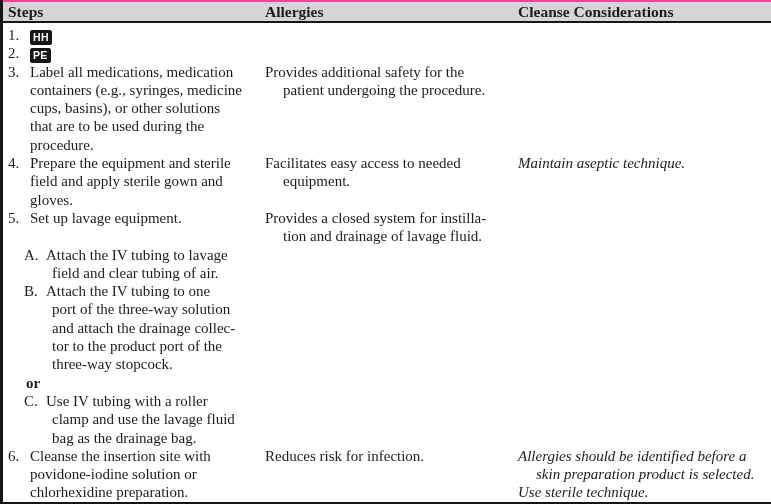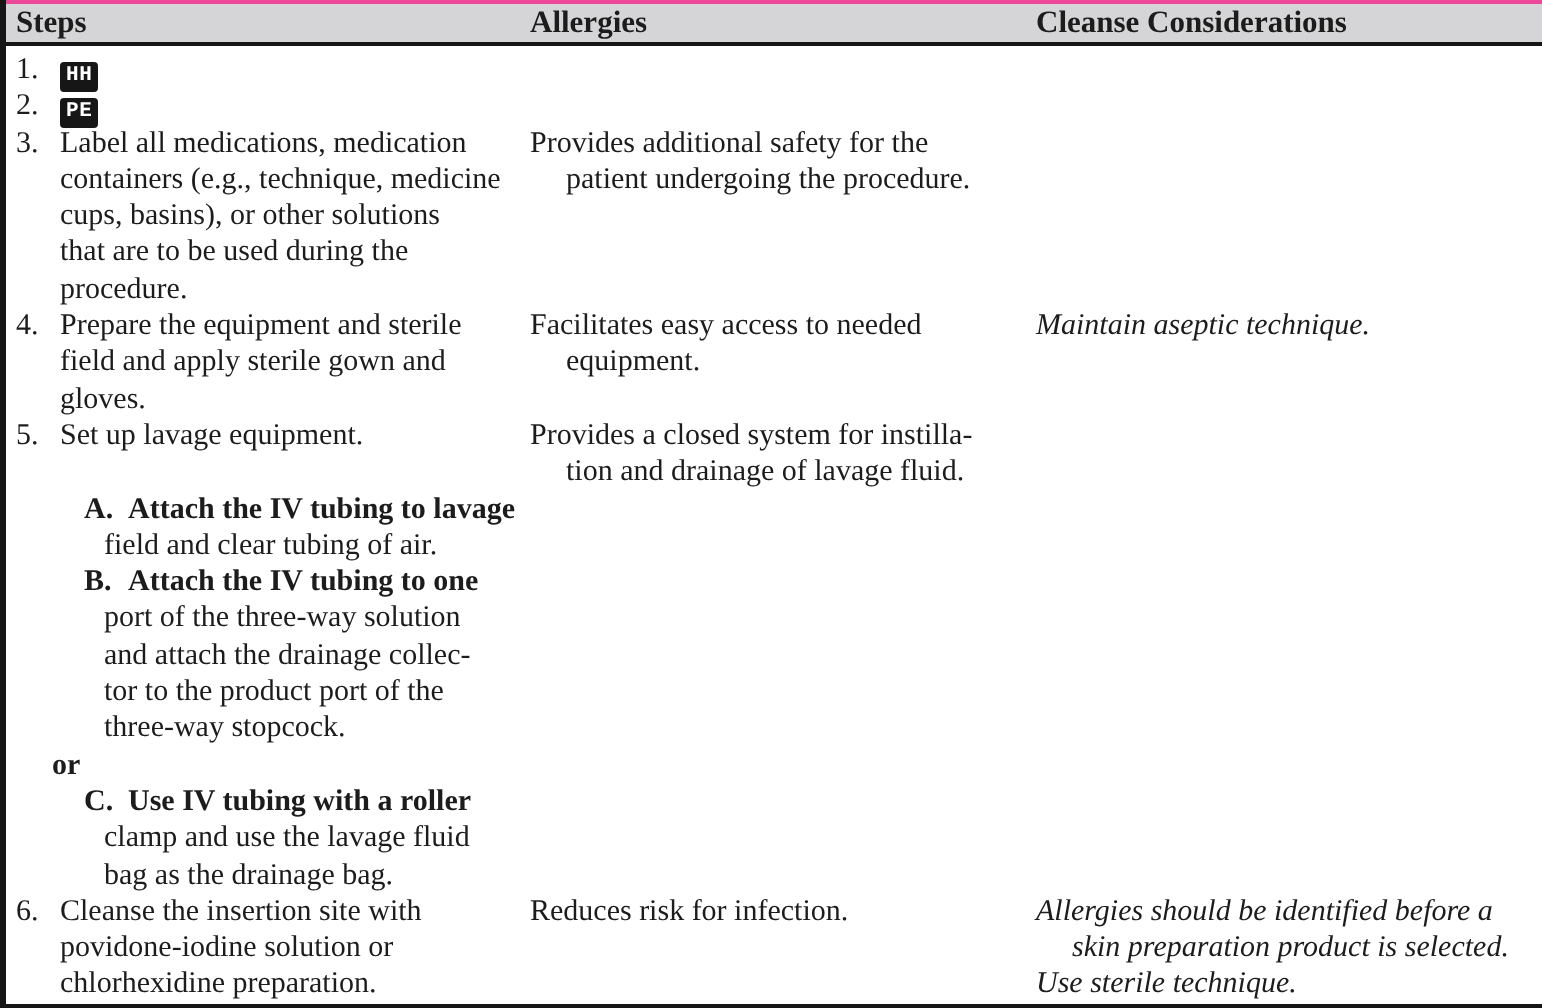--- a/index.html
+++ b/index.html
@@ -30,29 +30,29 @@
   .line {
     display:grid; grid-template-columns:257px 253px 1fr;
     height:18.3px; line-height:18.3px;
     font-size:15px; white-space:nowrap;
   }
   .cell { overflow:visible; }
   .cell-steps    { padding-left:8px; }
   .cell-steps.cont1 { padding-left:30px; }
   .cell-steps.cont2 { padding-left:52px; }
   .cell-steps.or    { padding-left:26px; font-weight:bold; }
-  .cell-steps.sub   { padding-left:42px;font-weight:bold; }
+  .cell-steps.sub   { padding-left:24px; }
   .cell-rationale { padding-left:8px; }
   .cell-special   { padding-left:8px;font-style:italic; }
   .indent1 { padding-left:26px; }
   .marker { display:inline-block; width:22px; }
   .skill-icon {
     display:inline-block;
     background:#161616; color:#ffffff;
-    font-family:Liberation Mono, monospace;
+    font-family:Liberation Sans, sans-serif;
     font-size:10.5px; font-weight:bold;
     height:13px; line-height:13px;
     padding:0 2px;
     border:1px solid #161616; border-radius:2px;
     letter-spacing:0.3px;
     vertical-align:-1px;
   }
 </style>
 </head>
 <body>
@@ -73,21 +73,21 @@
         <div class="cell cell-steps"><span class="marker">2.</span><span class="skill-icon">PE</span></div>
         <div class="cell cell-rationale"></div>
         <div class="cell cell-special"></div>
       </div>
       <div class="line">
         <div class="cell cell-steps"><span class="marker">3.</span><span>Label all medications, medication</span></div>
         <div class="cell cell-rationale">Provides additional safety for the</div>
         <div class="cell cell-special"></div>
       </div>
       <div class="line">
-        <div class="cell cell-steps cont1"><span>containers (e.g., technique, medicine</span></div>
+        <div class="cell cell-steps cont1"><span>containers (e.g., syringes, medicine</span></div>
         <div class="cell cell-rationale indent1">patient undergoing the procedure.</div>
         <div class="cell cell-special"></div>
       </div>
       <div class="line">
         <div class="cell cell-steps cont1"><span>cups, basins), or other solutions</span></div>
         <div class="cell cell-rationale"></div>
         <div class="cell cell-special"></div>
       </div>
       <div class="line">
         <div class="cell cell-steps cont1"><span>that are to be used during the</span></div>

